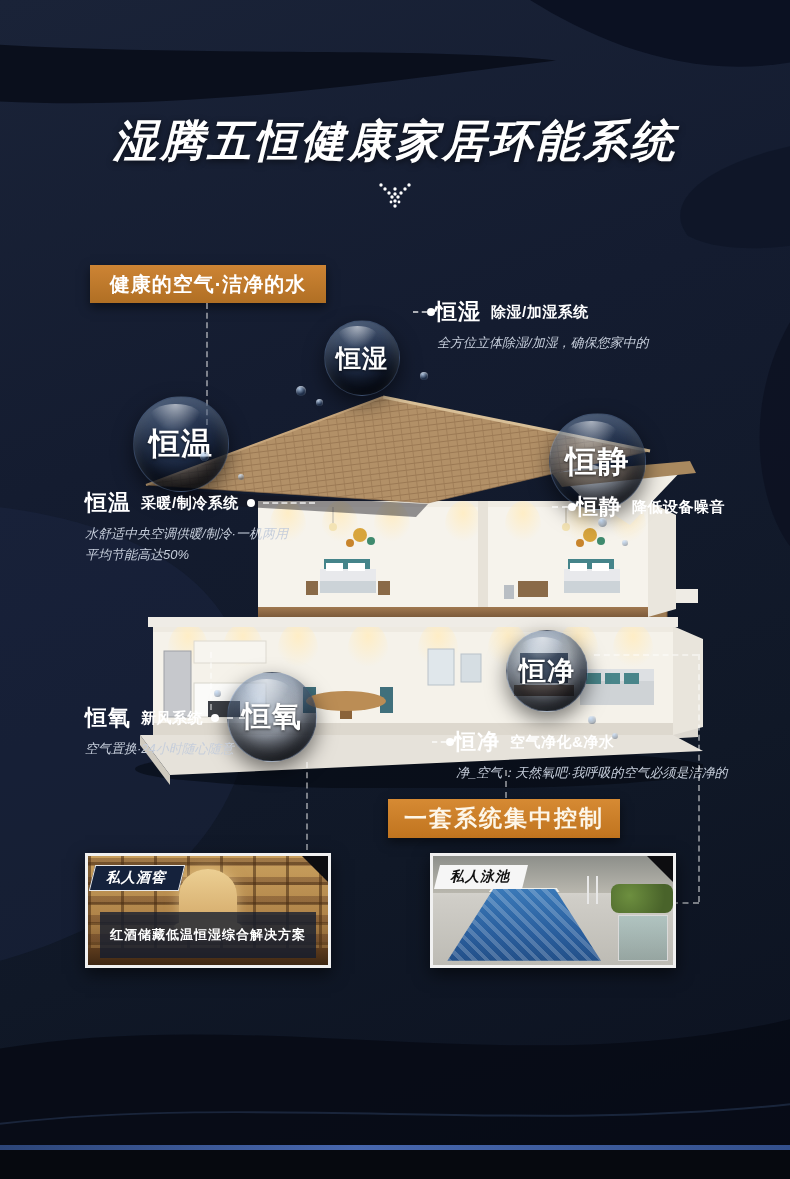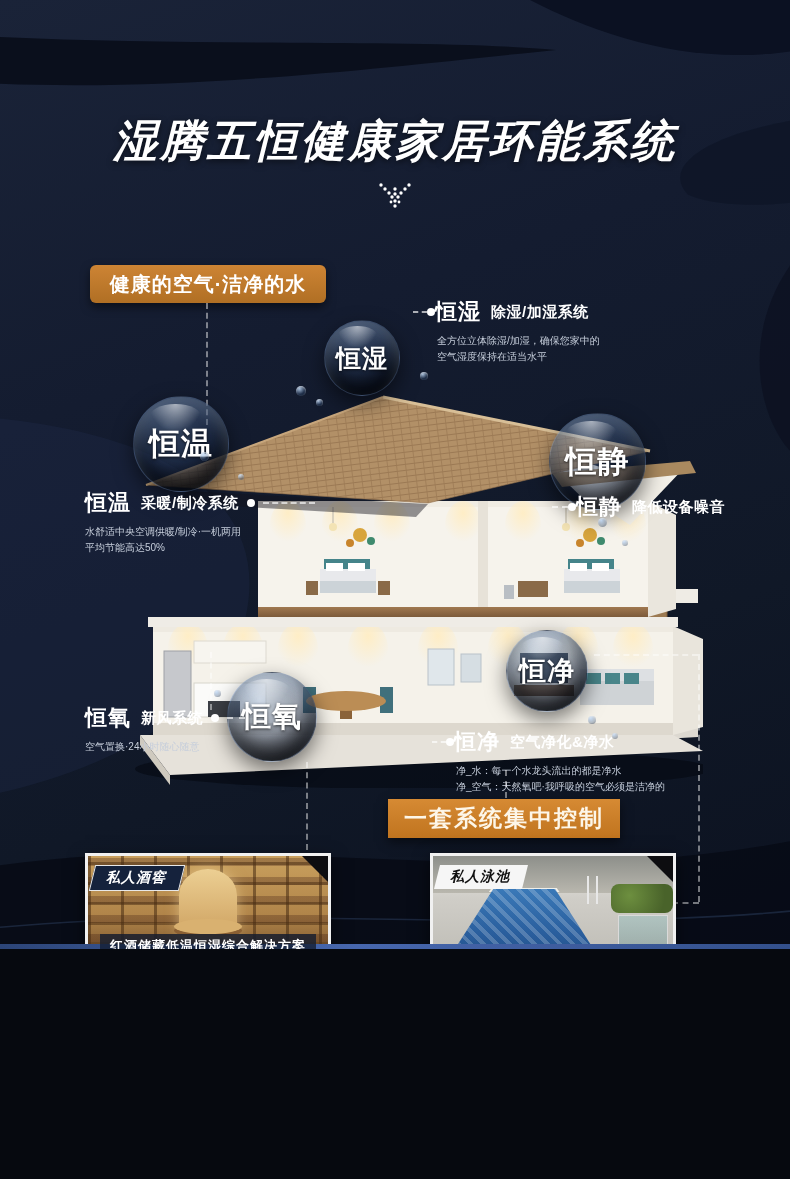--- a/index.html
+++ b/index.html
@@ -1,36 +1,35 @@
 <!DOCTYPE html>
 <html><head>
 <meta charset="utf-8">
 <style>
   html,body{margin:0;padding:0;background:#06090f;}
   .poster{
-    position:relative;width:790px;height:949px;overflow:hidden;
+    position:relative;width:790px;height:1150px;overflow:hidden;
     background:linear-gradient(160deg,#1a2338 0%,#141c30 35%,#101827 70%,#0c1220 100%);
     font-family:"Liberation Sans","DejaVu Sans",sans-serif;color:#fff;
   }
   .bg-svg{position:absolute;inset:0;width:100%;height:100%;}
   
   .main-title{
     position:absolute;top:112px;left:0;width:100%;text-align:center;
     font-size:44px;font-weight:900;font-style:italic;letter-spacing:3px;
     color:#ffffff;text-shadow:0 2px 6px rgba(0,0,0,.6);white-space:nowrap;
   }
   .brand-mark{position:absolute;top:182px;left:50%;transform:translateX(-50%);}
   
   .badge{
     position:absolute;left:90px;top:265px;width:236px;height:38px;
     background:linear-gradient(180deg,#cd8434,#b06f24);
     display:flex;align-items:center;justify-content:center;
     font-size:20px;font-weight:800;letter-spacing:1px;color:#fff;
     box-shadow:0 4px 10px rgba(0,0,0,.5);
-    border-radius:6px;
   }
   .control-banner{
     position:absolute;left:388px;top:799px;width:232px;height:39px;
     background:linear-gradient(180deg,#d2authoritative 0,#d2802c);
     background:linear-gradient(180deg,#d68a33,#c0741f);
     display:flex;align-items:center;justify-content:center;
     font-size:23px;font-weight:800;letter-spacing:2px;color:#fdf6e8;
     box-shadow:0 4px 10px rgba(0,0,0,.5);
   }
   .bottom-banner{
@@ -56,36 +55,36 @@
     background:radial-gradient(circle at 35% 28%,rgba(190,215,245,.85),rgba(60,90,130,.35) 55%,rgba(10,22,44,.55));
     box-shadow:inset 0 1px 2px rgba(255,255,255,.55);}
   
   .anno{position:absolute;}
   .anno-head{display:flex;align-items:center;}
   .anno-name{font-size:22px;font-weight:900;letter-spacing:1px;white-space:nowrap;}
   .anno-sys{font-size:15px;font-weight:800;margin-left:10px;white-space:nowrap;letter-spacing:.5px;}
   .anno-dot{width:8px;height:8px;border-radius:50%;background:#fff;flex:0 0 auto;}
   .anno-dash{border-top:2px dashed rgba(255,255,255,.65);height:0;flex:0 0 auto;}
   .gap-r{margin-right:0;} .gap-l{margin-left:8px;}
-  .anno-body{font-size:10px;color:#c6cedb;line-height:1.6;margin-top:6px;white-space:nowrap;}
+  .anno-body{font-size:13px;color:#c6cedb;line-height:1.6;margin-top:6px;white-space:nowrap;font-style:italic;}
   .indent{padding-left:24px;}
   
   .vline{position:absolute;width:0;border-left:2px dashed rgba(255,255,255,.45);}
   .hline{position:absolute;height:0;border-top:2px dashed rgba(255,255,255,.45);}
   
   .card{position:absolute;width:240px;height:109px;border:3px solid #f1f1f1;background:#222;
     box-shadow:0 6px 16px rgba(0,0,0,.55);}
   .photo{position:absolute;inset:0;overflow:hidden;}
   .card-tag{position:absolute;top:9px;left:4px;padding:3px 14px;font-size:14px;font-weight:800;
     transform:skewX(-14deg);letter-spacing:1px;z-index:3;}
   .tag-dark{background:#15223c;color:#fff;border:1px solid #e8e8e8;}
   .tag-light{background:#f6f6f6;color:#111;}
   .card-caption{position:absolute;bottom:7px;left:50%;transform:translateX(-50%);z-index:3;
     background:rgba(18,28,48,.78);color:#fff;font-size:13px;font-weight:800;
-    padding:3px 10px;letter-spacing:1px;white-space:nowrap;}
+    padding:14px 10px;letter-spacing:1px;white-space:nowrap;}
   .corner{position:absolute;top:0;right:0;width:0;height:0;z-index:3;
     border-left:26px solid transparent;border-top:26px solid #0d0d10;}
   
   .wine-base{position:absolute;inset:0;background:linear-gradient(180deg,#c9a05e 0%,#b08449 55%,#6f4c28 100%);}
   .wine-shelves{position:absolute;inset:0;
     background:
       repeating-linear-gradient(90deg,rgba(72,44,18,.55) 0 3px,rgba(0,0,0,0) 3px 33px),
       repeating-linear-gradient(0deg,rgba(72,44,18,.5) 0 3px,rgba(0,0,0,0) 3px 20px);}
   .wine-bottles{position:absolute;inset:0;
     background:repeating-linear-gradient(0deg,rgba(54,20,14,.45) 4px 12px,rgba(0,0,0,0) 12px 23px);opacity:.6;}
@@ -303,21 +302,20 @@
 
   <div class="anno" style="left:413px;top:297px;width:270px;">
     <div class="anno-head">
       <span class="anno-dash gap-r" style="width:14px;"></span>
       <span class="anno-dot gap-r"></span>
       <span class="anno-name">恒湿</span>
       <span class="anno-sys">除湿/加湿系统</span>
     </div>
     <div class="anno-body indent">
       <div>全方位立体除湿/加湿，确保您家中的</div>
-      <div>空气湿度保持在适当水平</div>
     </div>
   </div>
 
   <div class="anno" style="left:85px;top:488px;width:250px;">
     <div class="anno-head">
       <span class="anno-name">恒温</span>
       <span class="anno-sys gap-r">采暖/制冷系统</span>
       <span class="anno-dot gap-l"></span>
       <span class="anno-dash gap-l" style="width:52px;"></span>
     </div>
@@ -349,21 +347,20 @@
   </div>
 
   <div class="anno" style="left:432px;top:727px;width:310px;">
     <div class="anno-head">
       <span class="anno-dash gap-r" style="width:14px;"></span>
       <span class="anno-dot gap-r"></span>
       <span class="anno-name">恒净</span>
       <span class="anno-sys">空气净化&amp;净水</span>
     </div>
     <div class="anno-body indent">
-      <div>净_水：每一个水龙头流出的都是净水</div>
       <div>净_空气：天然氧吧·我呼吸的空气必须是洁净的</div>
     </div>
   </div>
 
   <div class="vline" style="left:210px;top:652px;height:58px;"></div>
   <div class="vline" style="left:306px;top:762px;height:88px;"></div>
   <div class="vline" style="left:505px;top:770px;height:28px;"></div>
   <div class="hline" style="left:594px;top:654px;width:104px;"></div>
   <div class="vline" style="left:698px;top:654px;height:248px;"></div>
   <div class="hline" style="left:672px;top:902px;width:27px;"></div>

